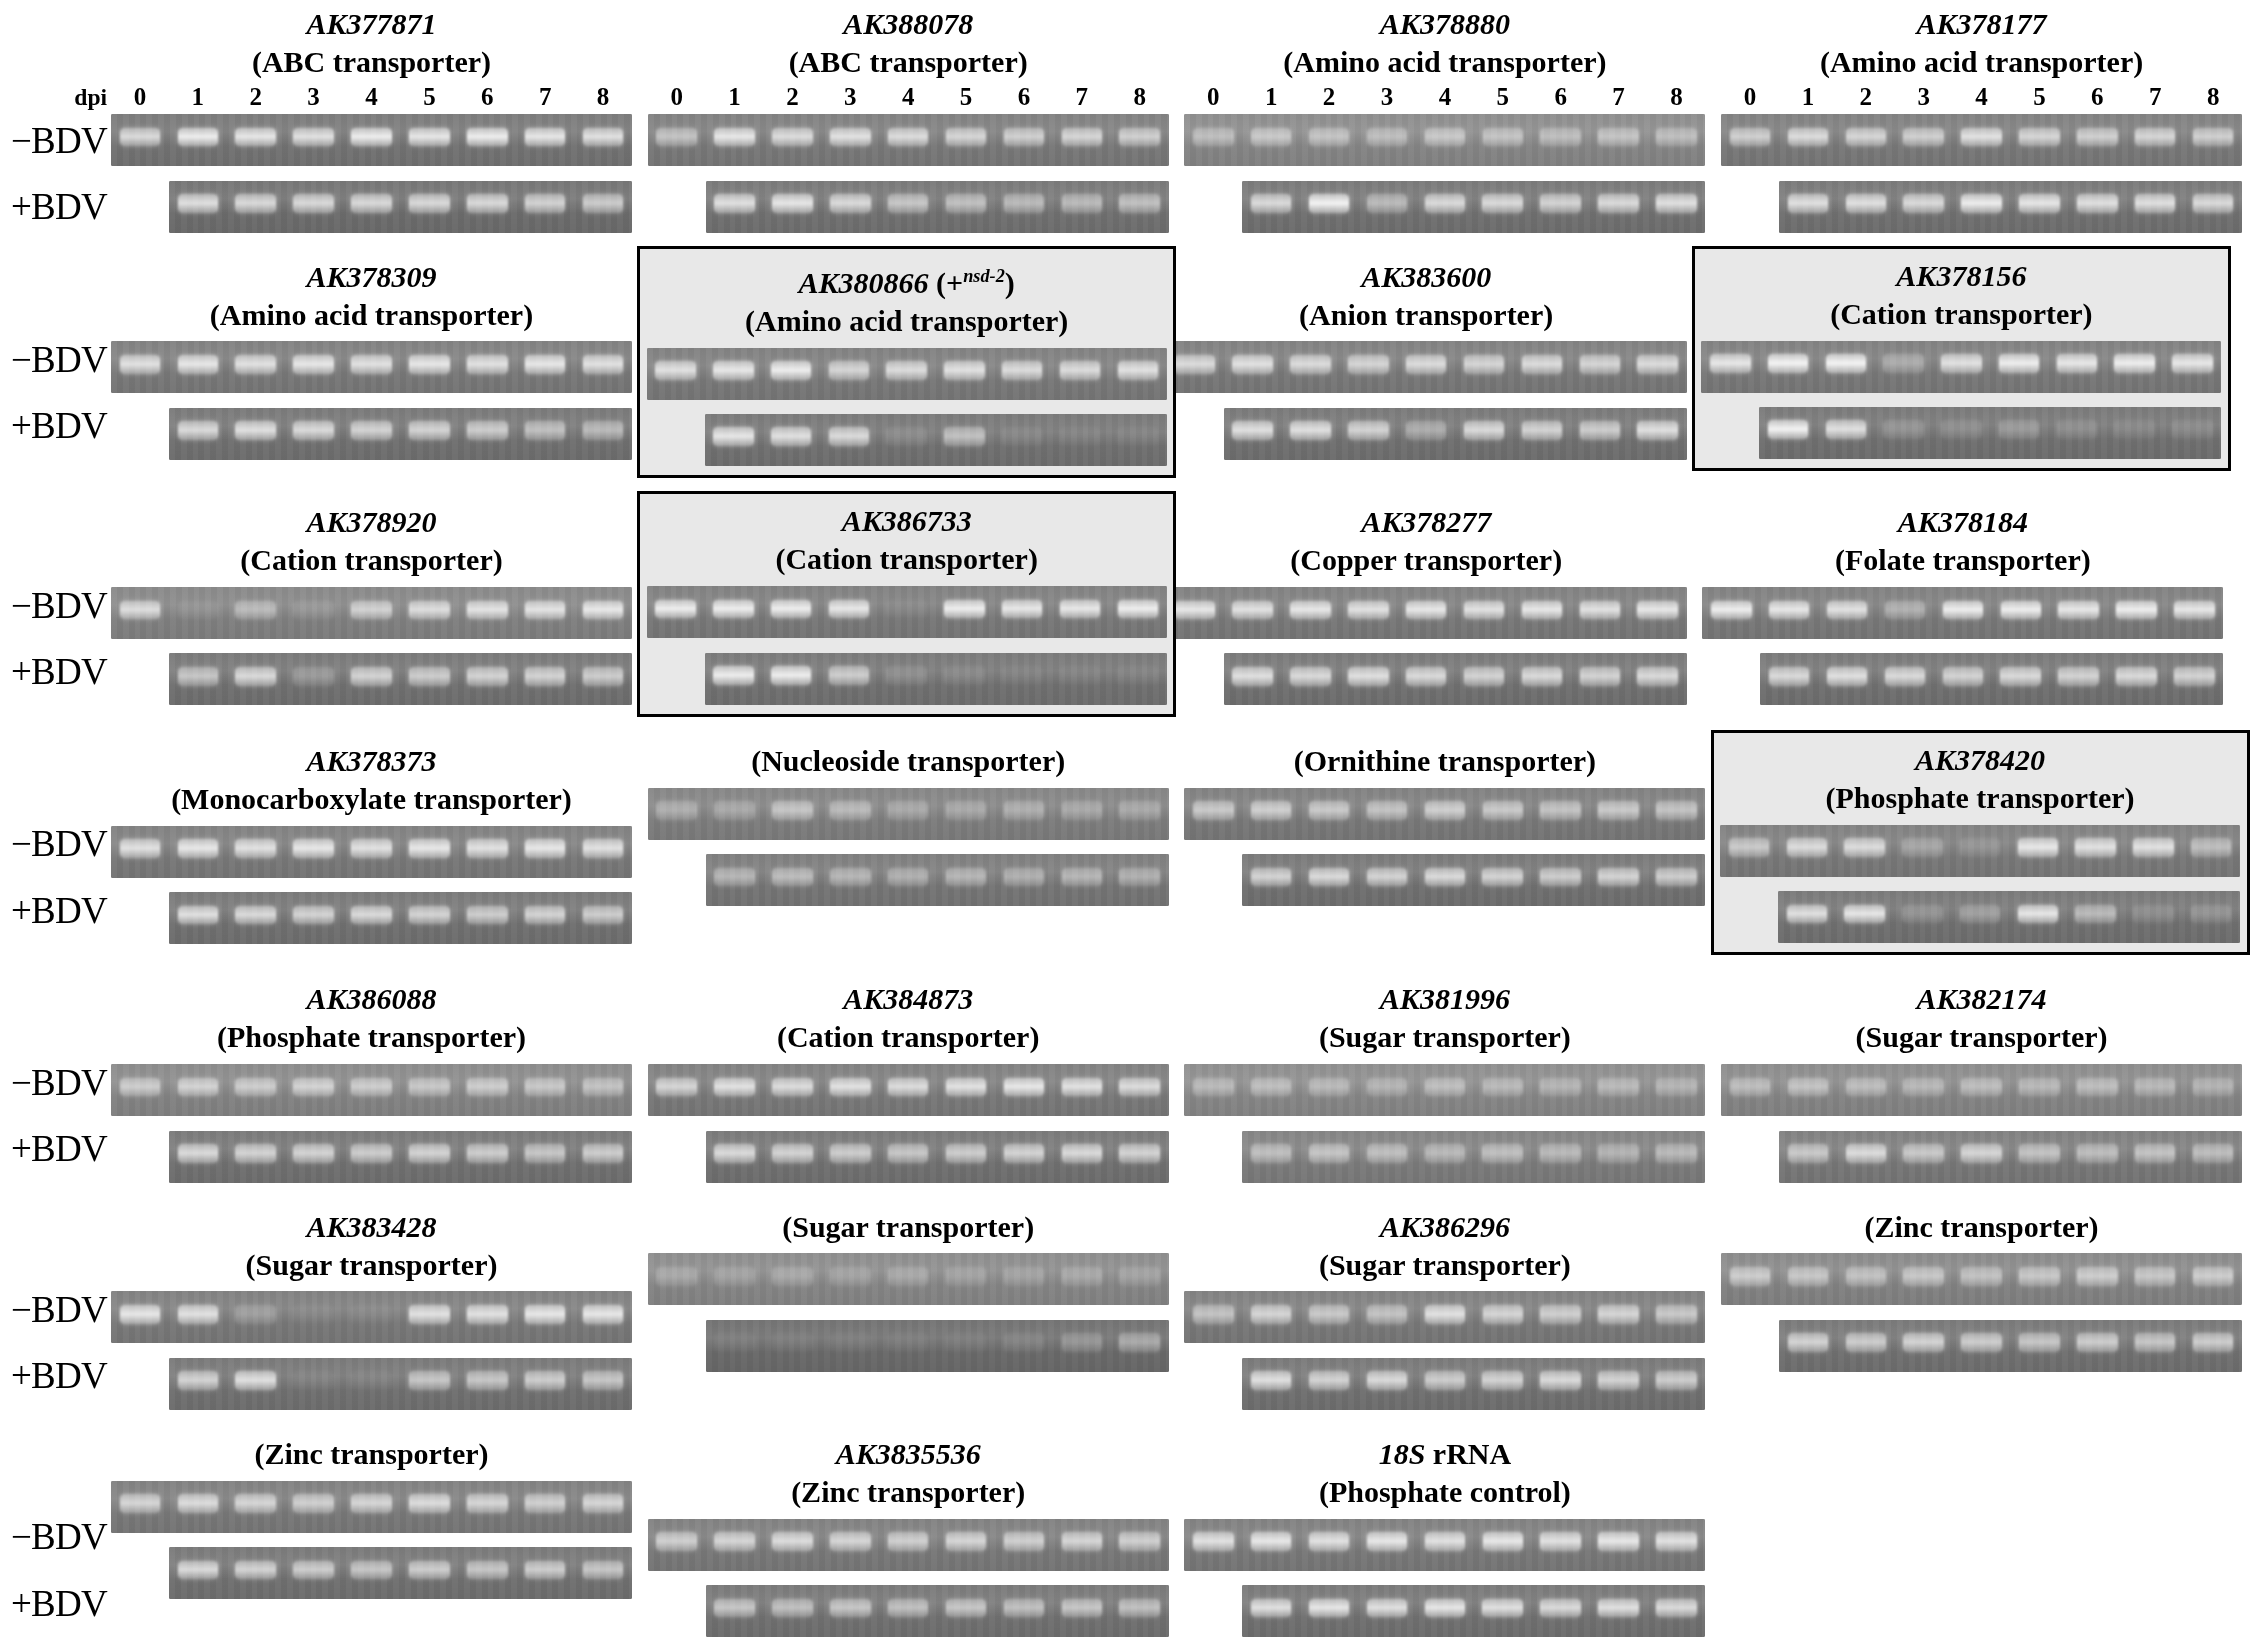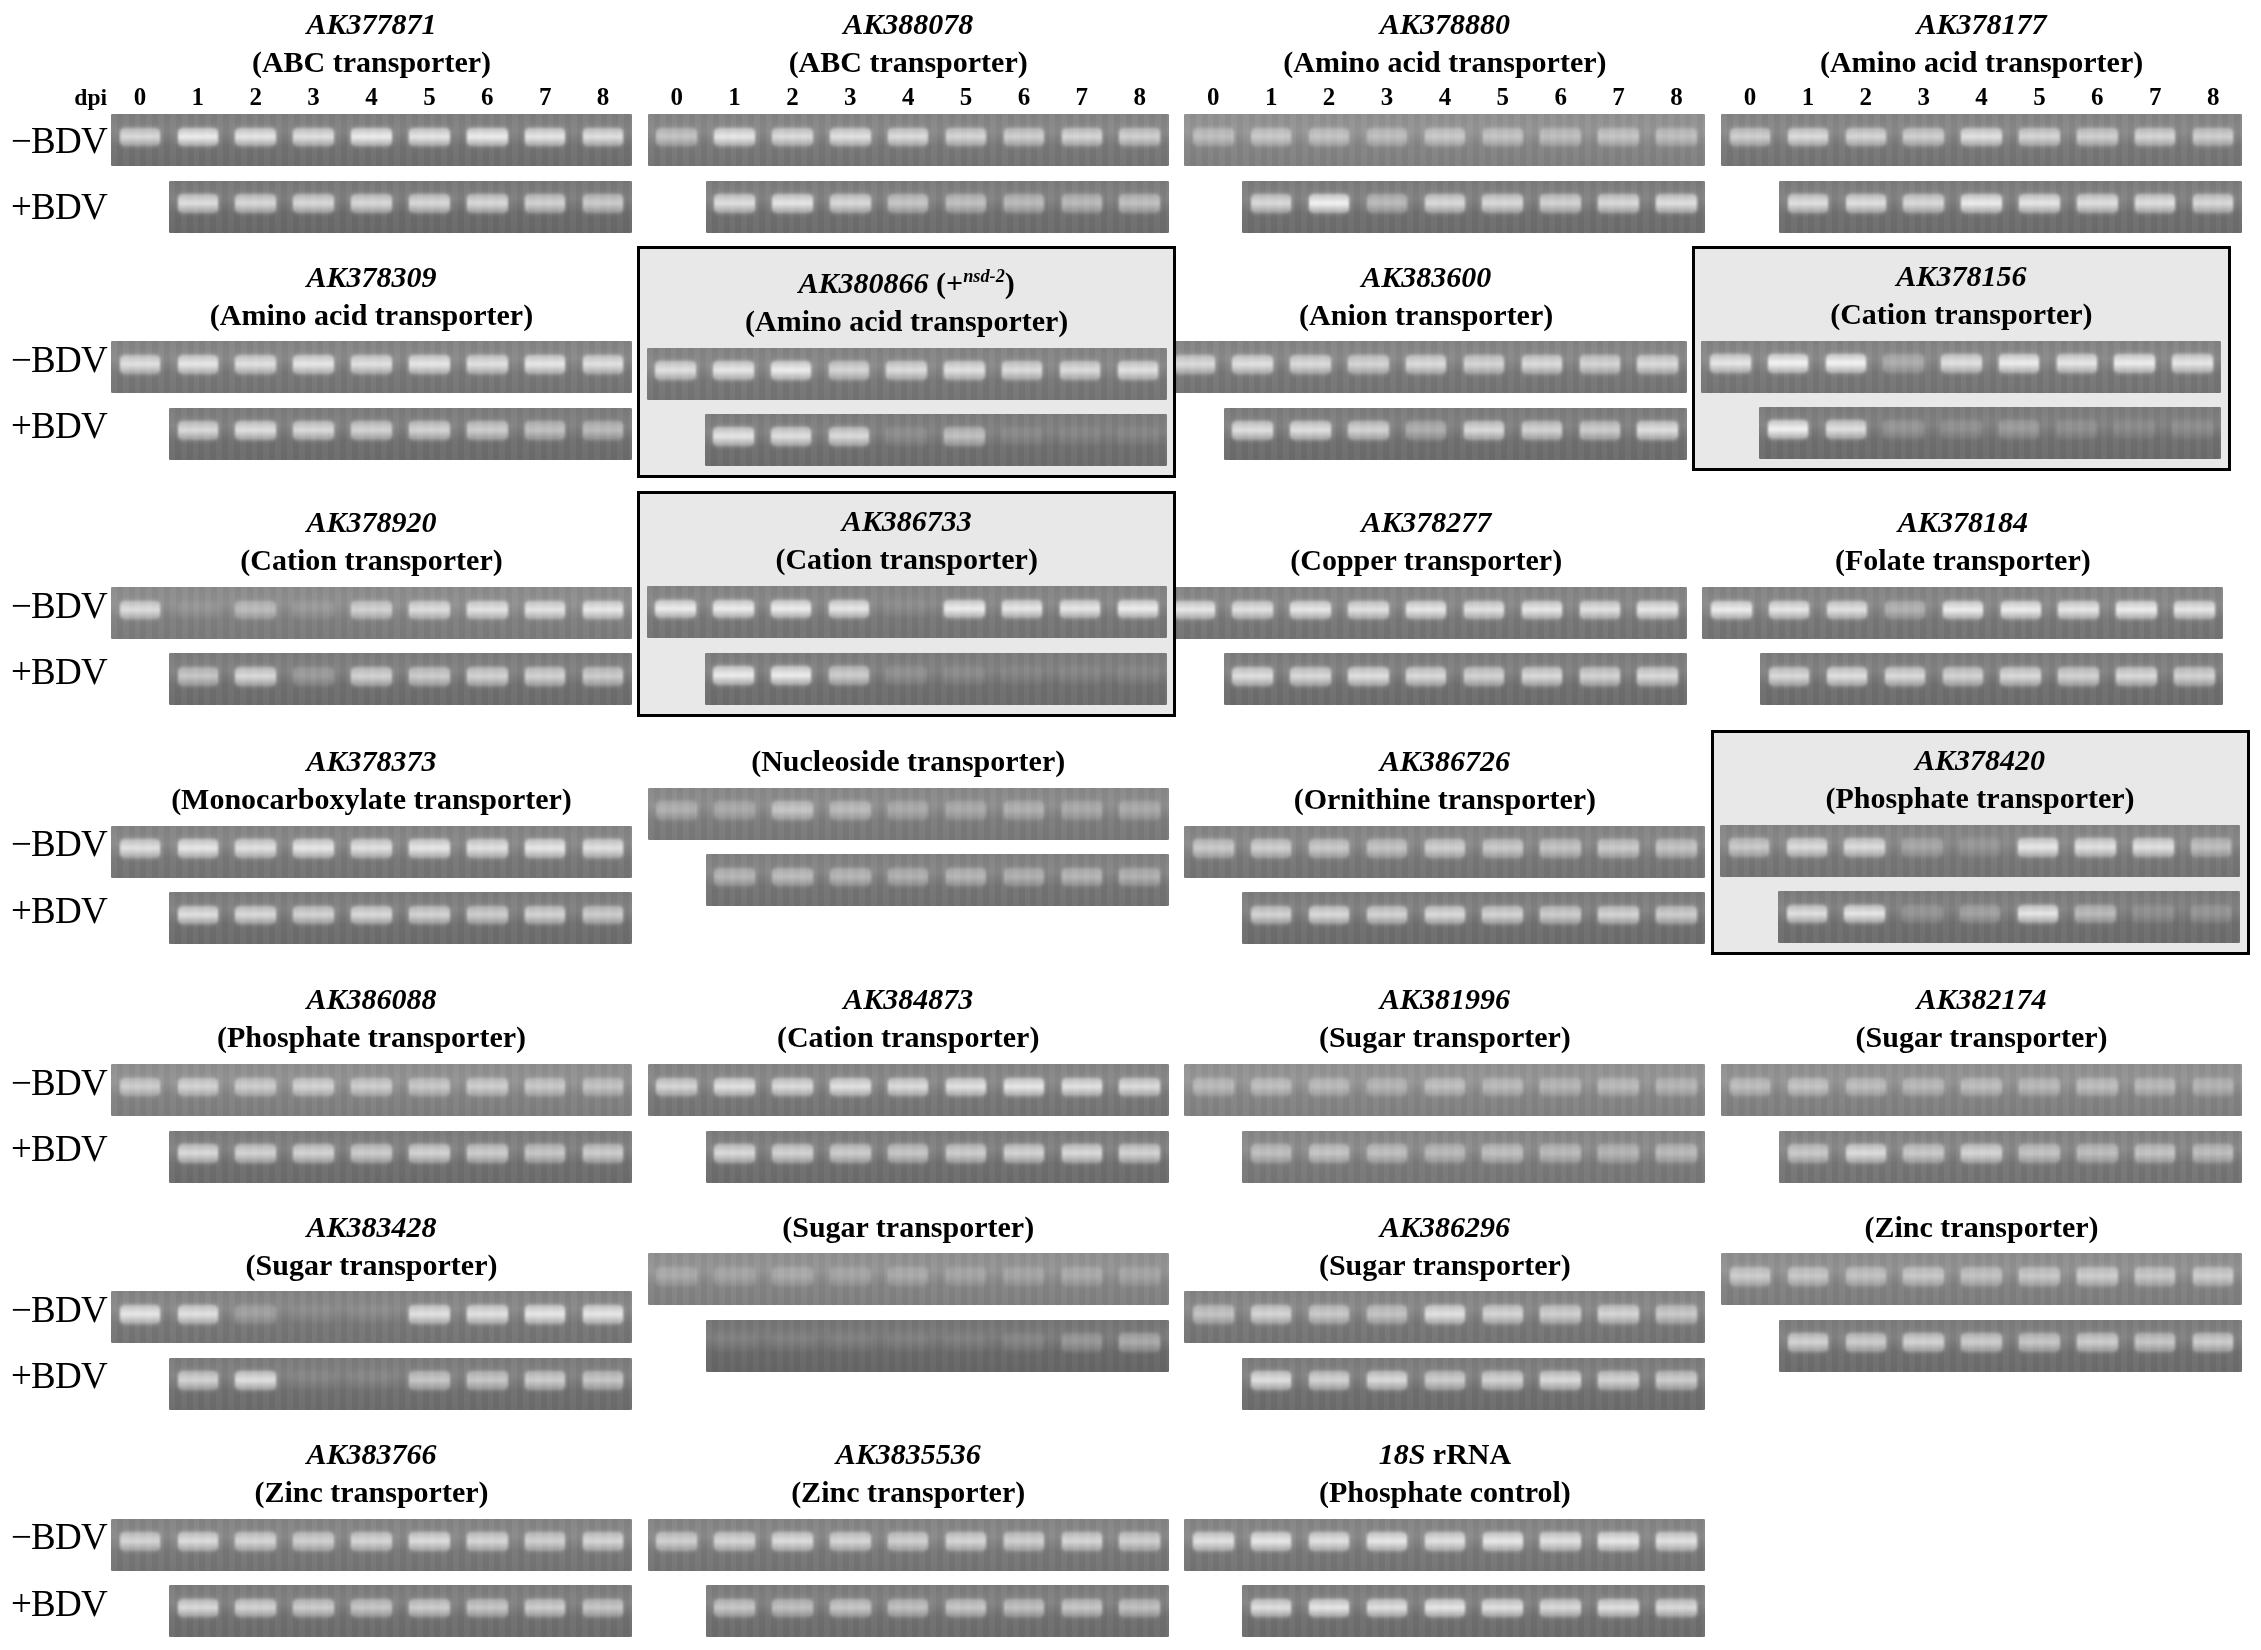--- a/index.html
+++ b/index.html
@@ -463,21 +463,20 @@
           <div class="band" style="left: 14.375%; width: 8.75%; opacity: 0.485;"></div>
           <div class="band" style="left: 26.875%; width: 8.75%; opacity: 0.4365;"></div>
           <div class="band" style="left: 39.375%; width: 8.75%; opacity: 0.388;"></div>
           <div class="band" style="left: 51.875%; width: 8.75%; opacity: 0.4365;"></div>
           <div class="band" style="left: 64.375%; width: 8.75%; opacity: 0.388;"></div>
           <div class="band" style="left: 76.875%; width: 8.75%; opacity: 0.4365;"></div>
           <div class="band" style="left: 89.375%; width: 8.75%; opacity: 0.388;"></div>
         </div>
       </div>
       <div class="panel">
-        <div class="t1"><span class="it">AK386726</span></div>
         <div class="t2">(Ornithine transporter)</div>
         <div class="pre-gel"></div>
         <div class="gel m" style="background-color: rgb(125, 125, 125);">
           <div class="band" style="left: 1.66667%; width: 7.77778%; opacity: 0.582;"></div>
           <div class="band" style="left: 12.7778%; width: 7.77778%; opacity: 0.6305;"></div>
           <div class="band" style="left: 23.8889%; width: 7.77778%; opacity: 0.582;"></div>
           <div class="band" style="left: 35%; width: 7.77778%; opacity: 0.5335;"></div>
           <div class="band" style="left: 46.1111%; width: 7.77778%; opacity: 0.6305;"></div>
           <div class="band" style="left: 57.2222%; width: 7.77778%; opacity: 0.582;"></div>
           <div class="band" style="left: 68.3333%; width: 7.77778%; opacity: 0.5335;"></div>
@@ -745,21 +744,20 @@
       </div>
     </div>
     <div class="row">
       <div class="gutter">
         <div class="g-title"></div>
         <div class="g-gel">−BDV</div>
         <div class="g-gap"></div>
         <div class="g-gel">+BDV</div>
       </div>
       <div class="panel">
-        <div class="t1"><span class="it">AK383766</span></div>
         <div class="t2">(Zinc transporter)</div>
         <div class="pre-gel"></div>
         <div class="gel m" style="background-color: rgb(125, 125, 125);">
           <div class="band" style="left: 1.66667%; width: 7.77778%; opacity: 0.679;"></div>
           <div class="band" style="left: 12.7778%; width: 7.77778%; opacity: 0.7275;"></div>
           <div class="band" style="left: 23.8889%; width: 7.77778%; opacity: 0.679;"></div>
           <div class="band" style="left: 35%; width: 7.77778%; opacity: 0.6305;"></div>
           <div class="band" style="left: 46.1111%; width: 7.77778%; opacity: 0.679;"></div>
           <div class="band" style="left: 57.2222%; width: 7.77778%; opacity: 0.7275;"></div>
           <div class="band" style="left: 68.3333%; width: 7.77778%; opacity: 0.679;"></div>

